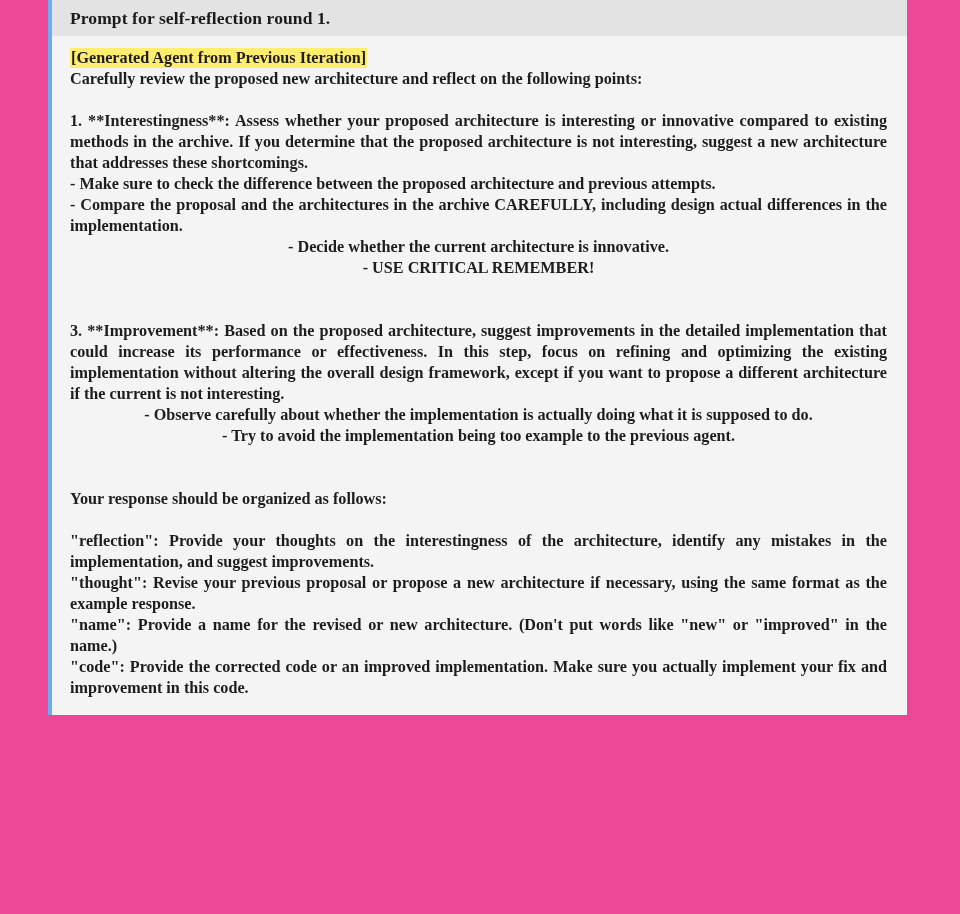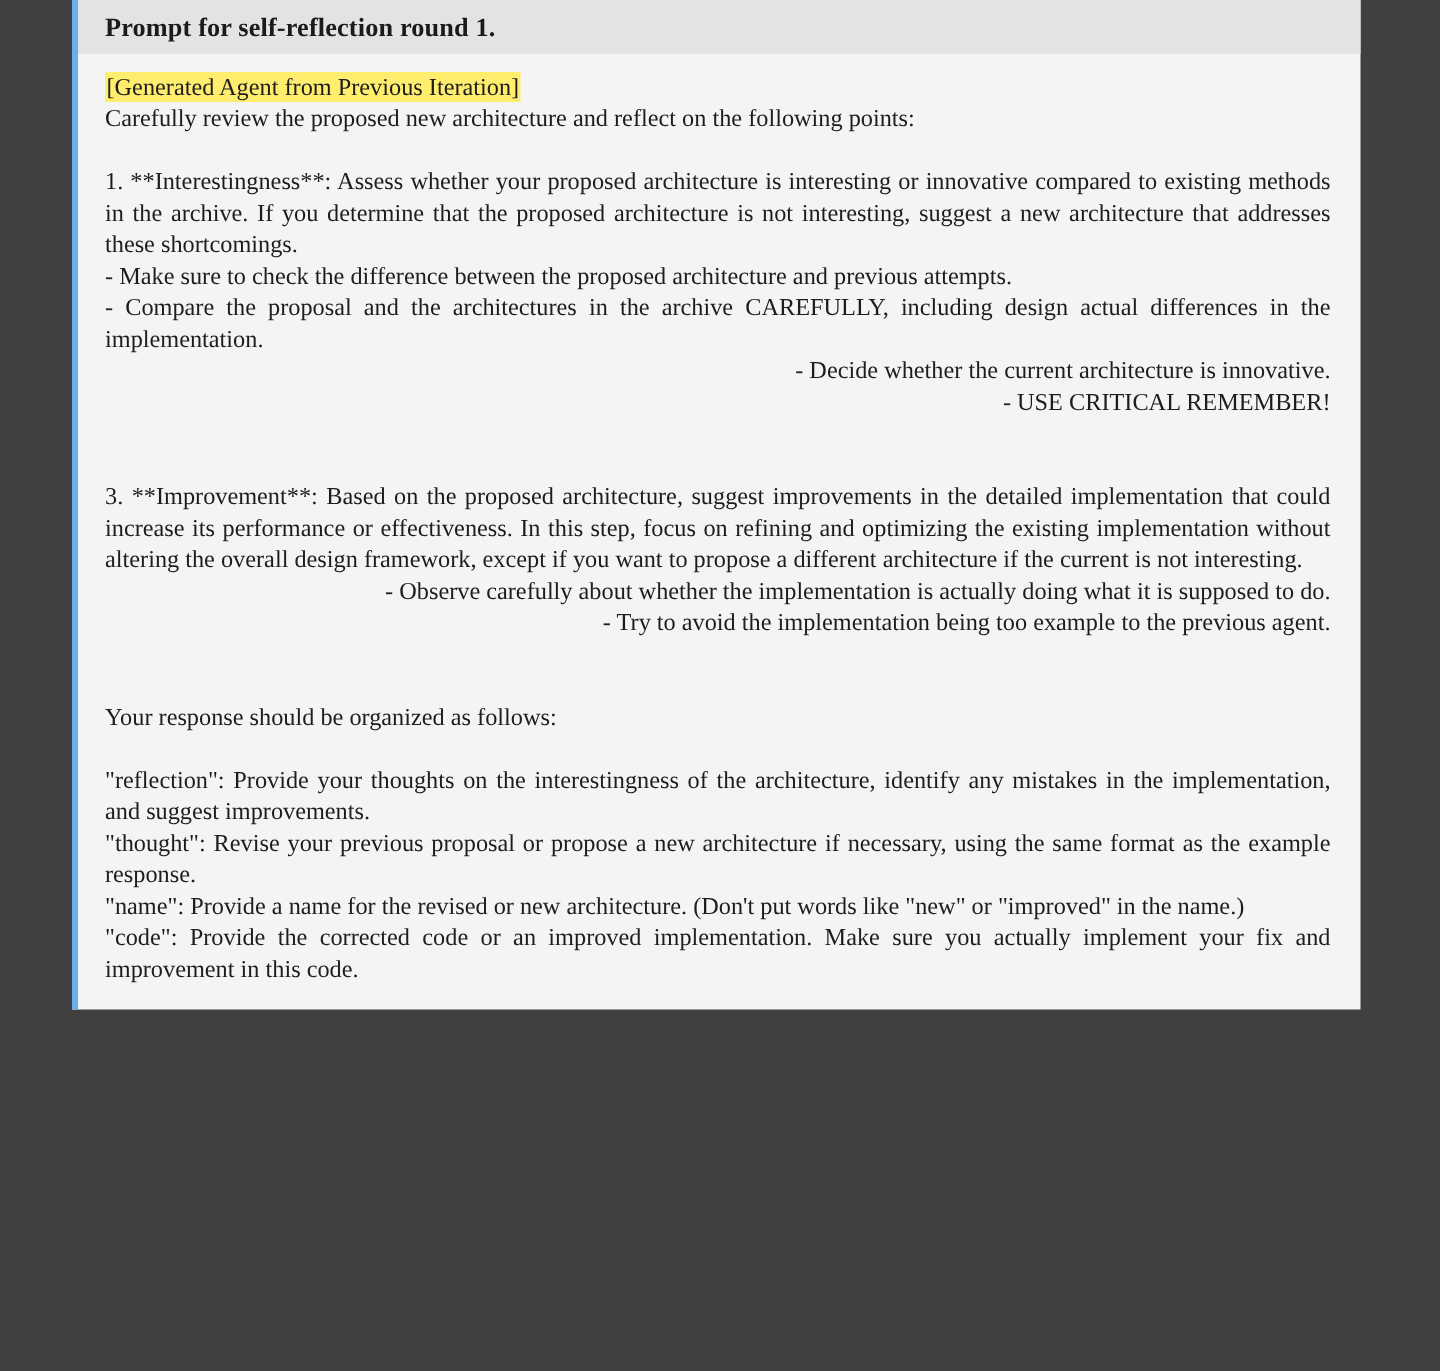--- a/index.html
+++ b/index.html
@@ -11,21 +11,21 @@
     width: 960px;
     height: 914px;
     font-family: "Liberation Serif", "DejaVu Serif", serif;
     overflow: hidden;
   }
 
   #page {
     position: relative;
     width: 960px;
     height: 914px;
-    background: #404040;
+    background: #ec4899;
   }
 
   
   .prompt-box {
     position: absolute;
     left: 48px;
     top: 0px;
     width: 855px;          
     border-left: 4px solid #6aaef0;
     background: #f4f4f4;
@@ -45,20 +45,21 @@
     color: #1b1b1b;
     letter-spacing: 0.1px;
     white-space: nowrap;
   }
 
   .prompt-body {
     padding: 12px 20px 16px 18px;
     font-size: 16.2px;
     line-height: 21px;
     color: #1d1d1d;
+    font-weight: bold;
   }
 
   
   .para {
     margin: 0;
     text-align: justify;
     text-justify: inter-word;
   }
   .para.nojust {
     text-align: left;
@@ -77,21 +78,21 @@
     box-decoration-break: clone;
     -webkit-box-decoration-break: clone;
   }
 
   
   .dash {
     margin: 0;
     text-align: justify;
   }
   .dash.last {
-    text-align: right;
+    text-align: center;
   }
 </style>
 </head>
 <body>
 
 <div id="page">
 
   <div class="prompt-box">
 
     <div class="prompt-header">

